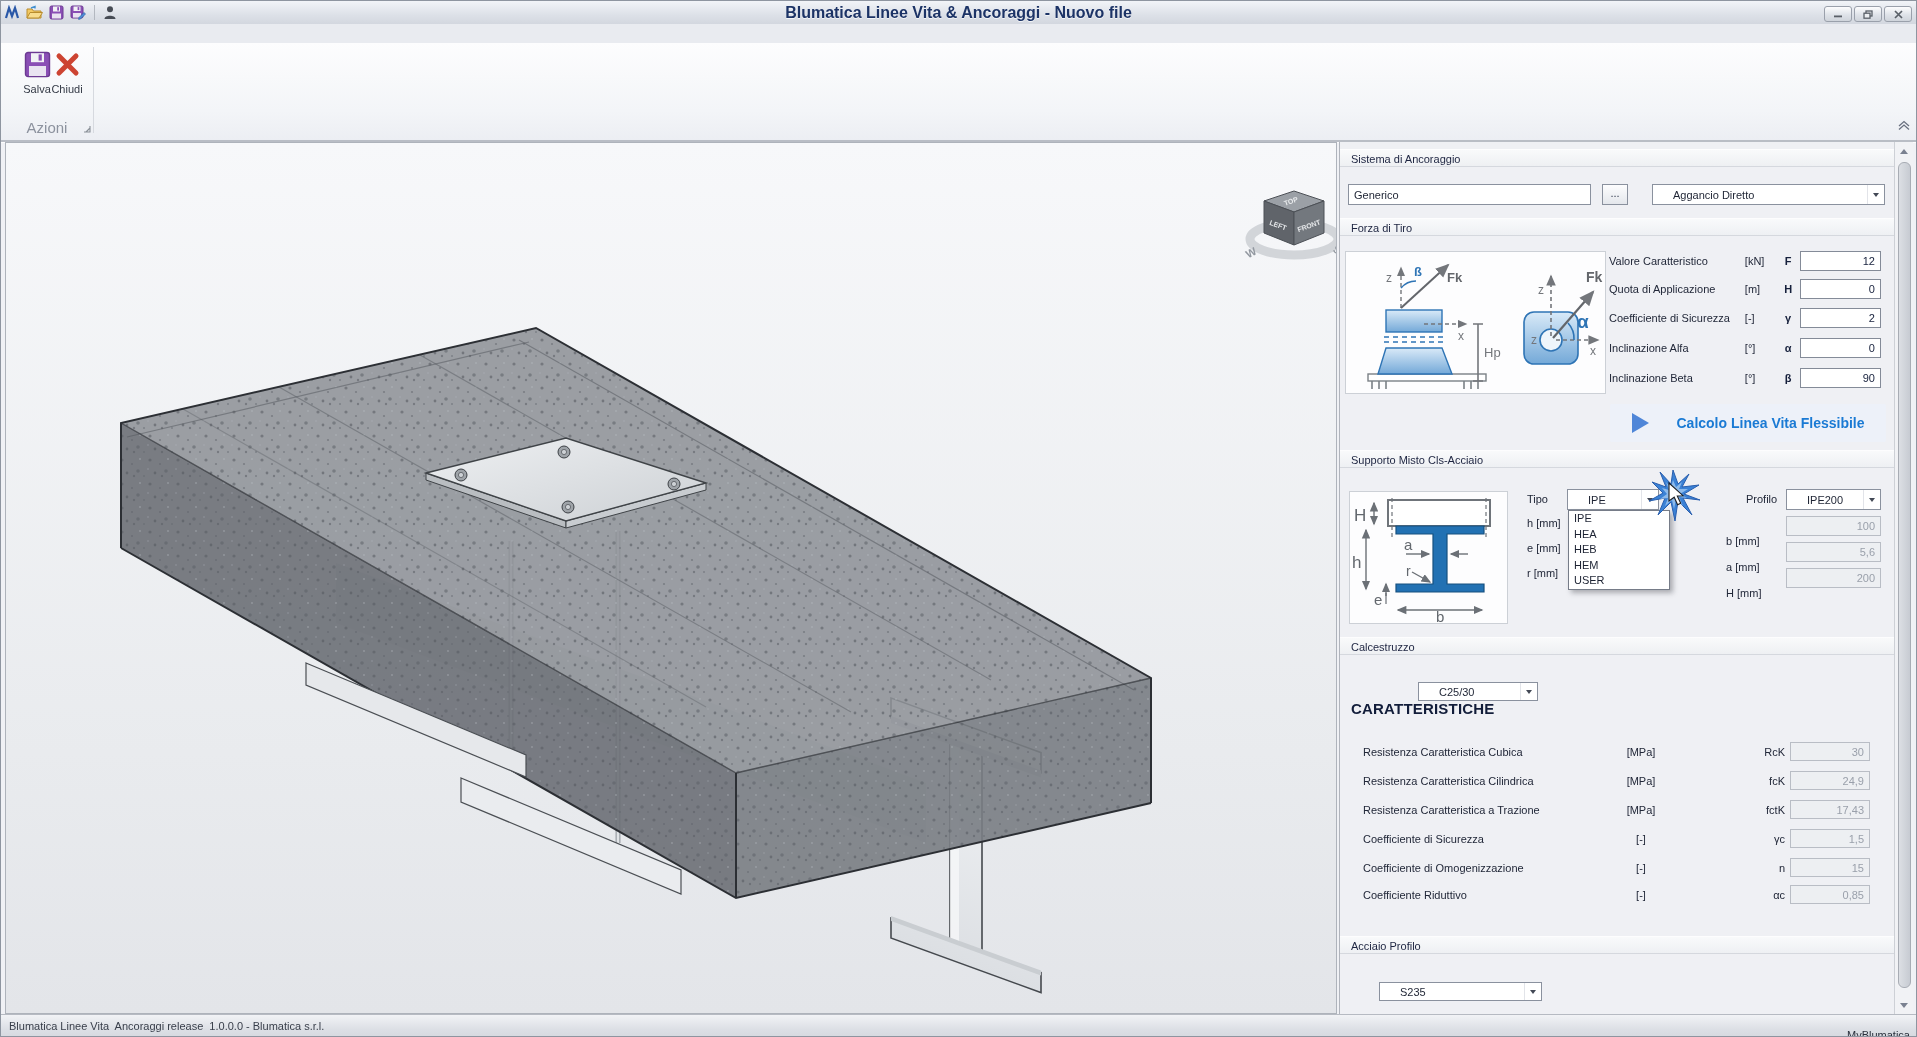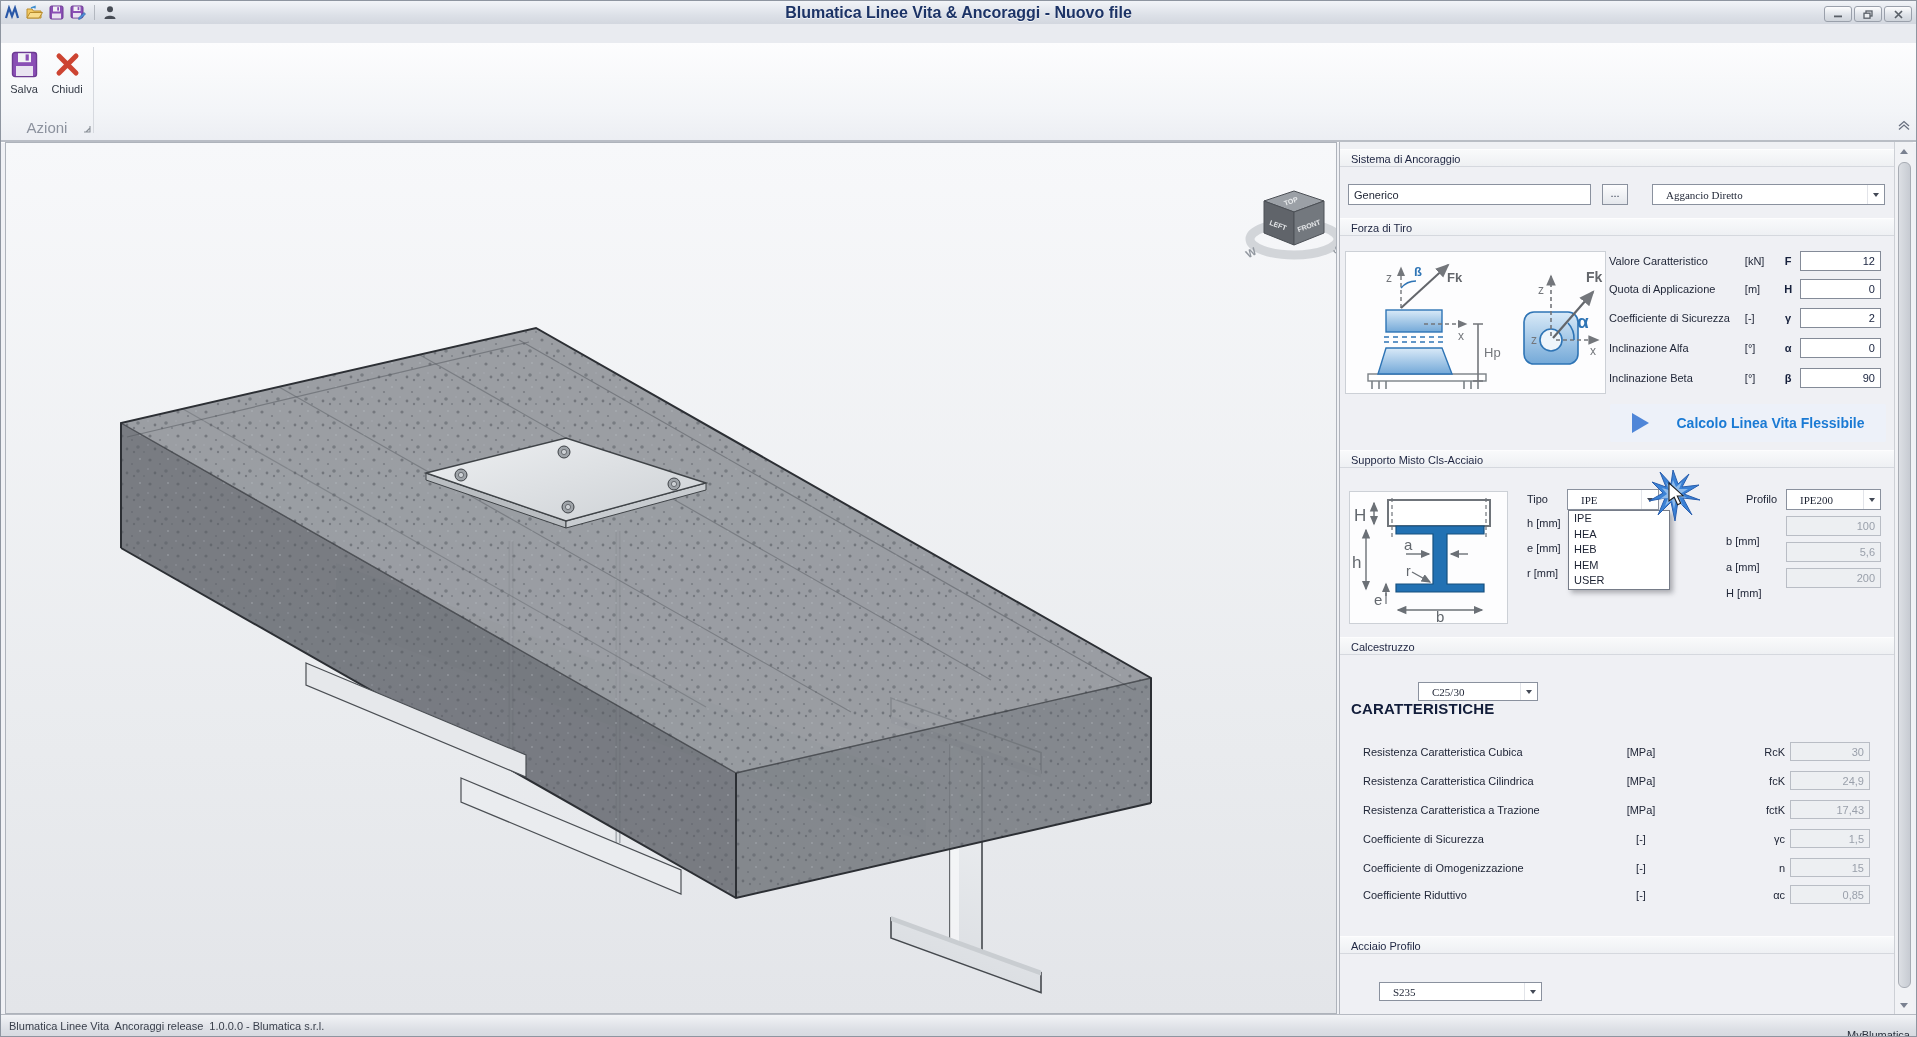--- a/index.html
+++ b/index.html
@@ -34,21 +34,21 @@
     background:linear-gradient(#f7f8fa,#e9ebee 70%,#e3e5e9);border:1px solid #aeb3bb;box-sizing:border-box;}
   .panel{position:absolute;left:1338px;top:141px;width:555px;height:872px;background:#eff0f4;
     border-left:1px solid #b0b4bc;overflow:hidden;}
   .sect-h{position:absolute;left:0;width:100%;height:18px;line-height:18px;padding-left:11px;box-sizing:border-box;
     background:linear-gradient(#f9fafb,#eef0f3);border-top:1px solid #fdfdfe;border-bottom:1px solid #d5d8de;
     color:#1d2440;font-size:11px;}
   .tinput{position:absolute;height:21px;border:1px solid #8a919e;background:#fff;box-sizing:border-box;
     font-family:"Liberation Sans",sans-serif;font-size:11px;color:#1d2333;padding:0 5px;}
   .combo{position:absolute;height:21px;border:1px solid #8a919e;background:#fff;box-sizing:border-box;
     display:flex;align-items:center;}
-  .combo .cv{flex:1;padding-left:13px;color:#1d2333;font-family:Liberation Serif, serif;}
+  .combo .cv{flex:1;padding-left:20px;color:#1d2333;}
   .combo .ca{width:16px;height:100%;display:flex;align-items:center;justify-content:center;border-left:1px solid #e2e4e9;}
   .tri{width:0;height:0;border-left:3.5px solid transparent;border-right:3.5px solid transparent;border-top:4.5px solid #424855;}
   .diagbox{position:absolute;background:#fdfdfe;border:1px solid #ccd0d6;box-sizing:border-box;}
   .frow{position:absolute;left:269px;width:272px;height:20px;display:flex;align-items:center;}
   .frow .lbl{width:138px;color:#222839;}
   .frow .unit{width:32px;color:#222839;}
   .frow .sym{width:24px;text-align:center;font-weight:bold;color:#16203c;}
   .numin{height:20px;border:1px solid #848b98;background:#fff;box-sizing:border-box;text-align:right;
     font-family:"Liberation Sans",sans-serif;font-size:11px;color:#16203c;padding:0 5px;width:81px;}
   .numin.dis{background:#edeff2;border:1px solid #b9bdc5;color:#9aa0ab;}
@@ -134,21 +134,21 @@
       <svg width="9" height="9" viewBox="0 0 9 9">
         <path d="M1,1 L8,8 M8,1 L1,8" stroke="#5a6068" stroke-width="1.7"></path>
       </svg>
     </div>
   </div>
 
   <div class="tabrow">
     <div class="rtab">Verifiche Strutturali</div>
   </div>
   <div class="ribbon-body">
-    <div class="rb-btn" style="left:3px;">
+    <div class="rb-btn" style="left:16px;">
       <svg width="27" height="27" viewBox="0 0 27 27">
         <rect x="1.5" y="1.5" width="24" height="24" rx="2.6" fill="#8a4fb5" stroke="#6c3a92" stroke-width="1.4"></rect>
         <rect x="7" y="2.2" width="13" height="9" fill="#f2f3f5"></rect>
         <rect x="14.6" y="3.4" width="3.2" height="6.2" fill="#8a4fb5"></rect>
         <rect x="5" y="15" width="17" height="10" fill="#e9e4f1"></rect>
       </svg>
       <span>Salva</span>
     </div>
     <div class="rb-btn" style="left:46px;">
       <svg width="27" height="27" viewBox="0 0 27 27">

